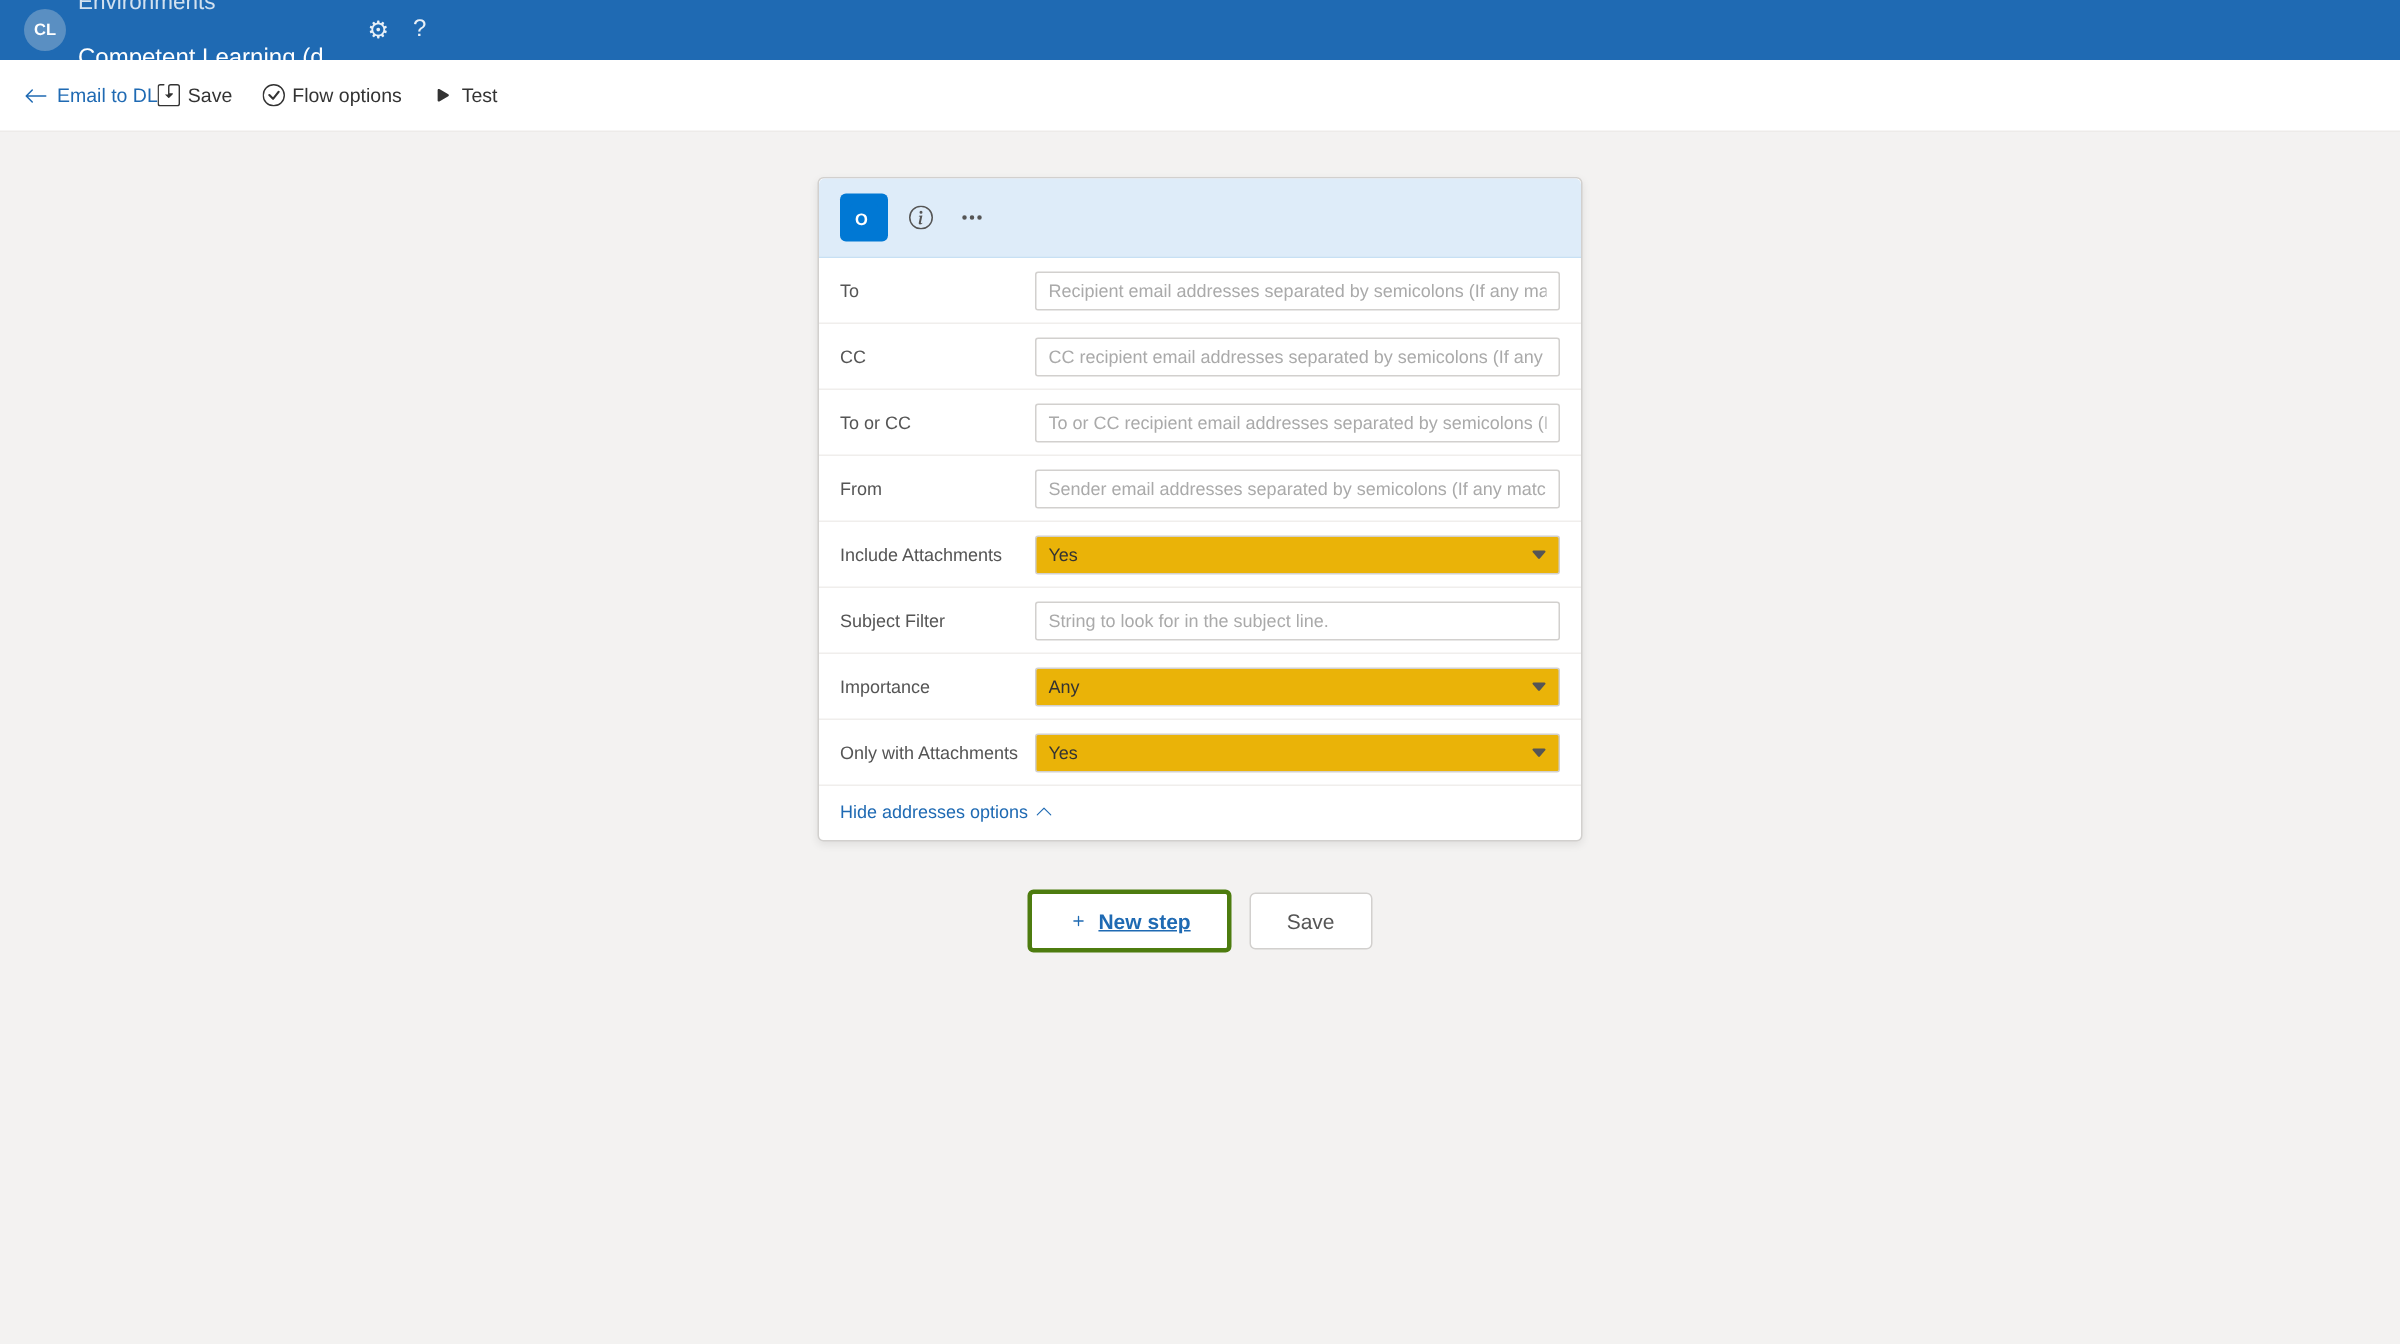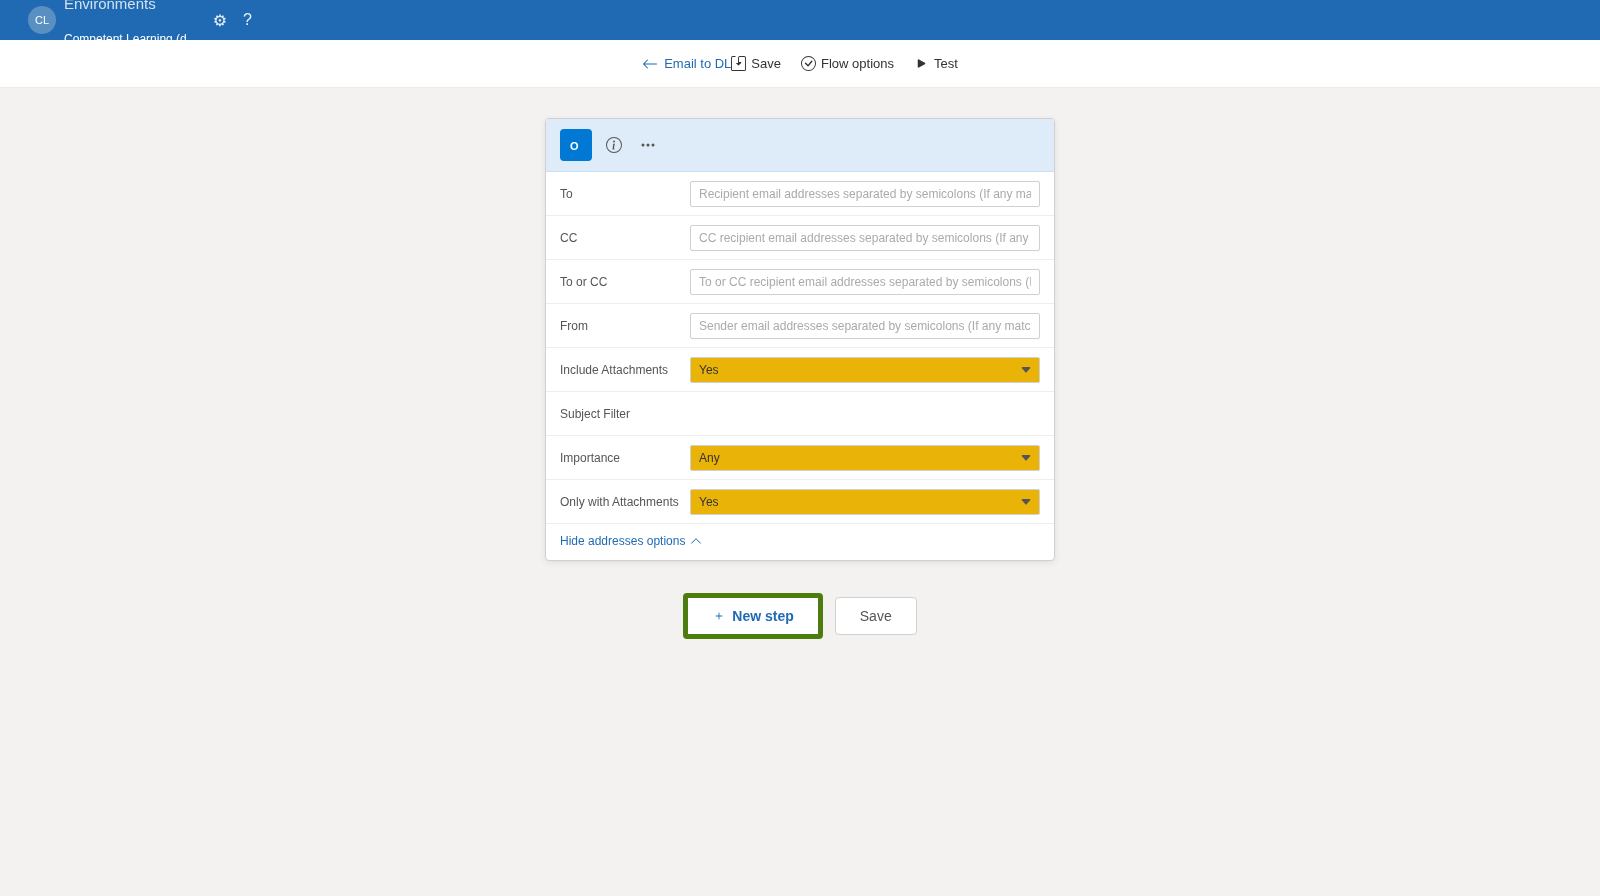--- a/index.html
+++ b/index.html
@@ -63,29 +63,28 @@
     .avatar-circle {
       width: 28px;
       height: 28px;
       border-radius: 50%;
       background: #5a8fc2;
       display: flex;
       align-items: center;
       justify-content: center;
       font-size: 11px;
       color: #fff;
-      font-weight: normal;
-      margin-left: 12px;
+      font-weight: bold;
     }
 
     
     .sub-header {
       display: flex;
       align-items: center;
-      justify-content: center;
+      justify-content: flex-start;
       background: #fff;
       height: 48px;
       padding: 12px 16px;
       border-bottom: 1px solid #edebe9;
     }
     .sub-header-left {
       display: flex;
       align-items: center;
       gap: 10px;
     }
@@ -265,29 +264,30 @@
       align-items: center;
       gap: 12px;
       margin-top: 32px;
       justify-content: center;
     }
     .btn-new-step {
       display: flex;
       align-items: center;
       gap: 6px;
       background: #fff;
-      border: 5px solid #4d7c0f;
+      border: 3px solid #4d7c0f;
       border-radius: 4px;
       padding: 10px 24px;
       font-size: 14px;
       font-weight: 600;
       color: #1f6ab3;
       cursor: pointer;
       min-width: 120px;
       justify-content: center;
+      text-decoration: underline;
     }
     .btn-save {
       background: #fff;
       border: 1px solid #d2d0ce;
       border-radius: 4px;
       padding: 10px 24px;
       font-size: 14px;
       color: #555;
       cursor: pointer;
       min-width: 80px;
@@ -298,21 +298,21 @@
   </style>
 </head>
 <body>
 
 <div class="top-bar">
   <div class="top-bar-right">
     <div class="env-info">
       <div class="avatar-circle">CL</div>
       <div>
         <div style="font-size:15px;opacity:0.8;">Environments</div>
-        <div style="font-size:12px;font-weight:500;margin-top:20px;">Competent Learning (d...</div>
+        <div style="font-size:16px;font-weight:500;margin-top:20px;">Competent Learning (d...</div>
       </div>
     </div>
     <span class="top-bar-icon">⚙</span>
     <span class="top-bar-icon">?</span>
   </div>
 </div>
 
 <div class="sub-header">
   <div class="sub-header-left">
     <a class="back-btn">
@@ -412,20 +412,23 @@
             </select>
             <svg class="chevron-icon" width="12" height="12" viewBox="0 0 16 16" fill="#555">
               <path d="M7.247 11.14 2.451 5.658C1.885 5.013 2.345 4 3.204 4h9.592a1 1 0 0 1 .753 1.659l-4.796 5.48a1 1 0 0 1-1.506 0z"></path>
             </svg>
           </div>
         </div>
       </div>
 
       <div class="form-row">
         <div class="form-label">Subject Filter</div>
+        <div class="form-control">
+          <input type="text" class="form-input" placeholder="String to look for in the subject line." style="">
+        </div>
       </div>
 
       <div class="form-row">
         <div class="form-label">Importance</div>
         <div class="form-control">
           <div class="form-select-wrapper">
             <select class="form-select">
               <option value="Any">Any</option>
               <option value="High">High</option>
               <option value="Normal">Normal</option>

